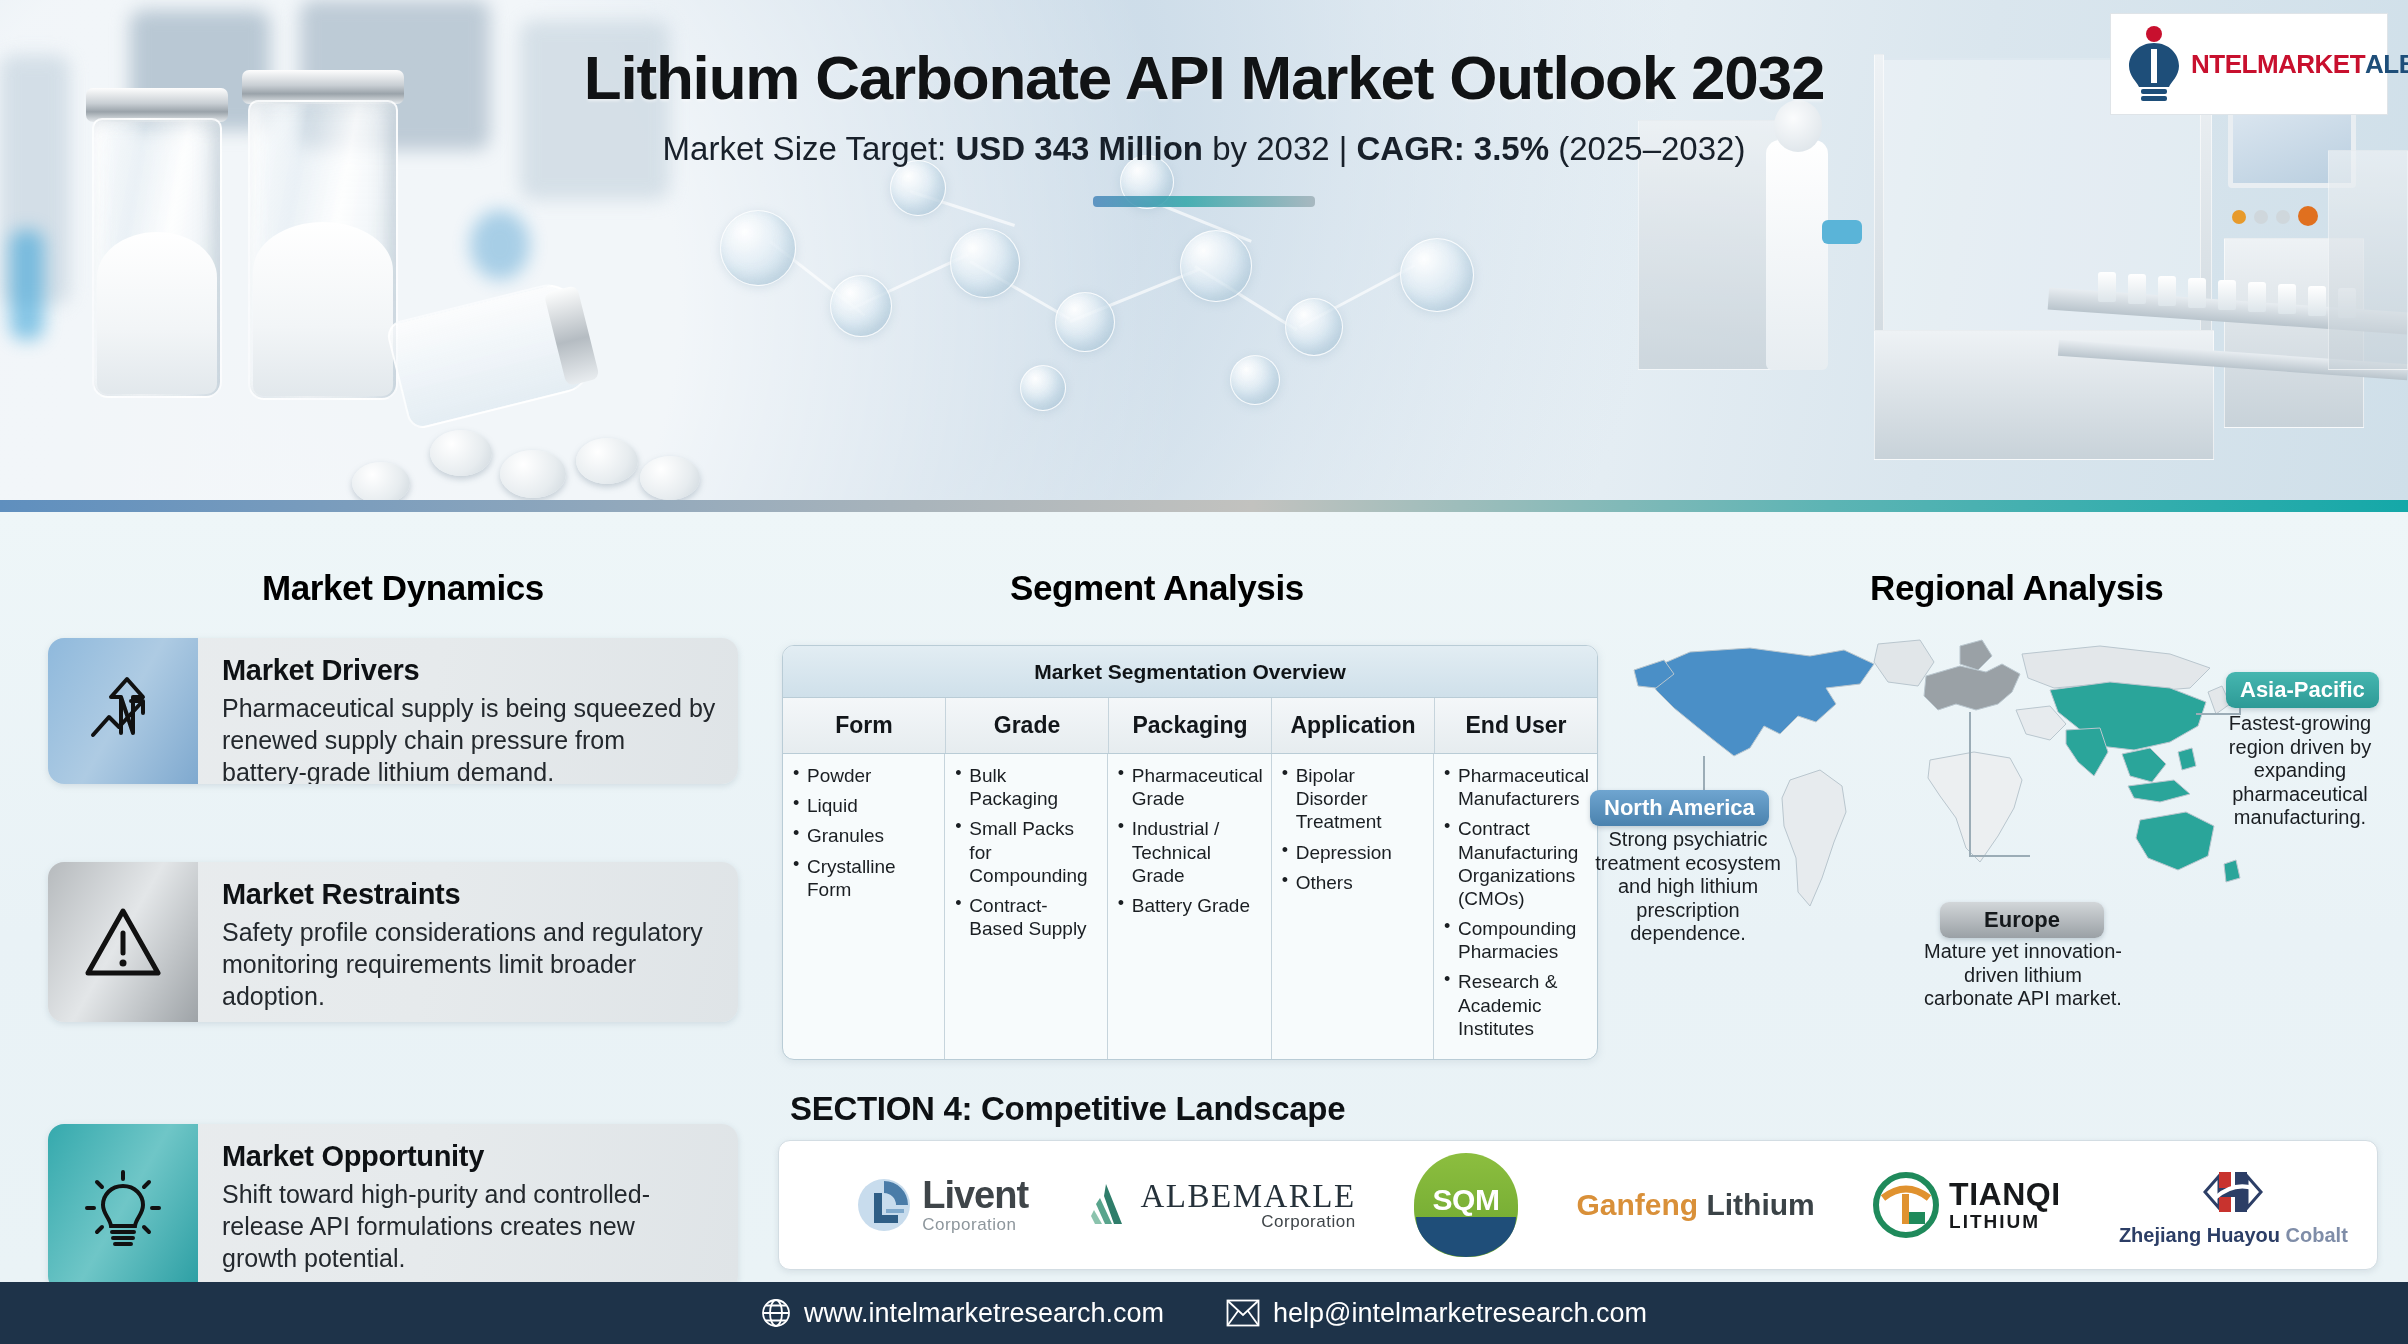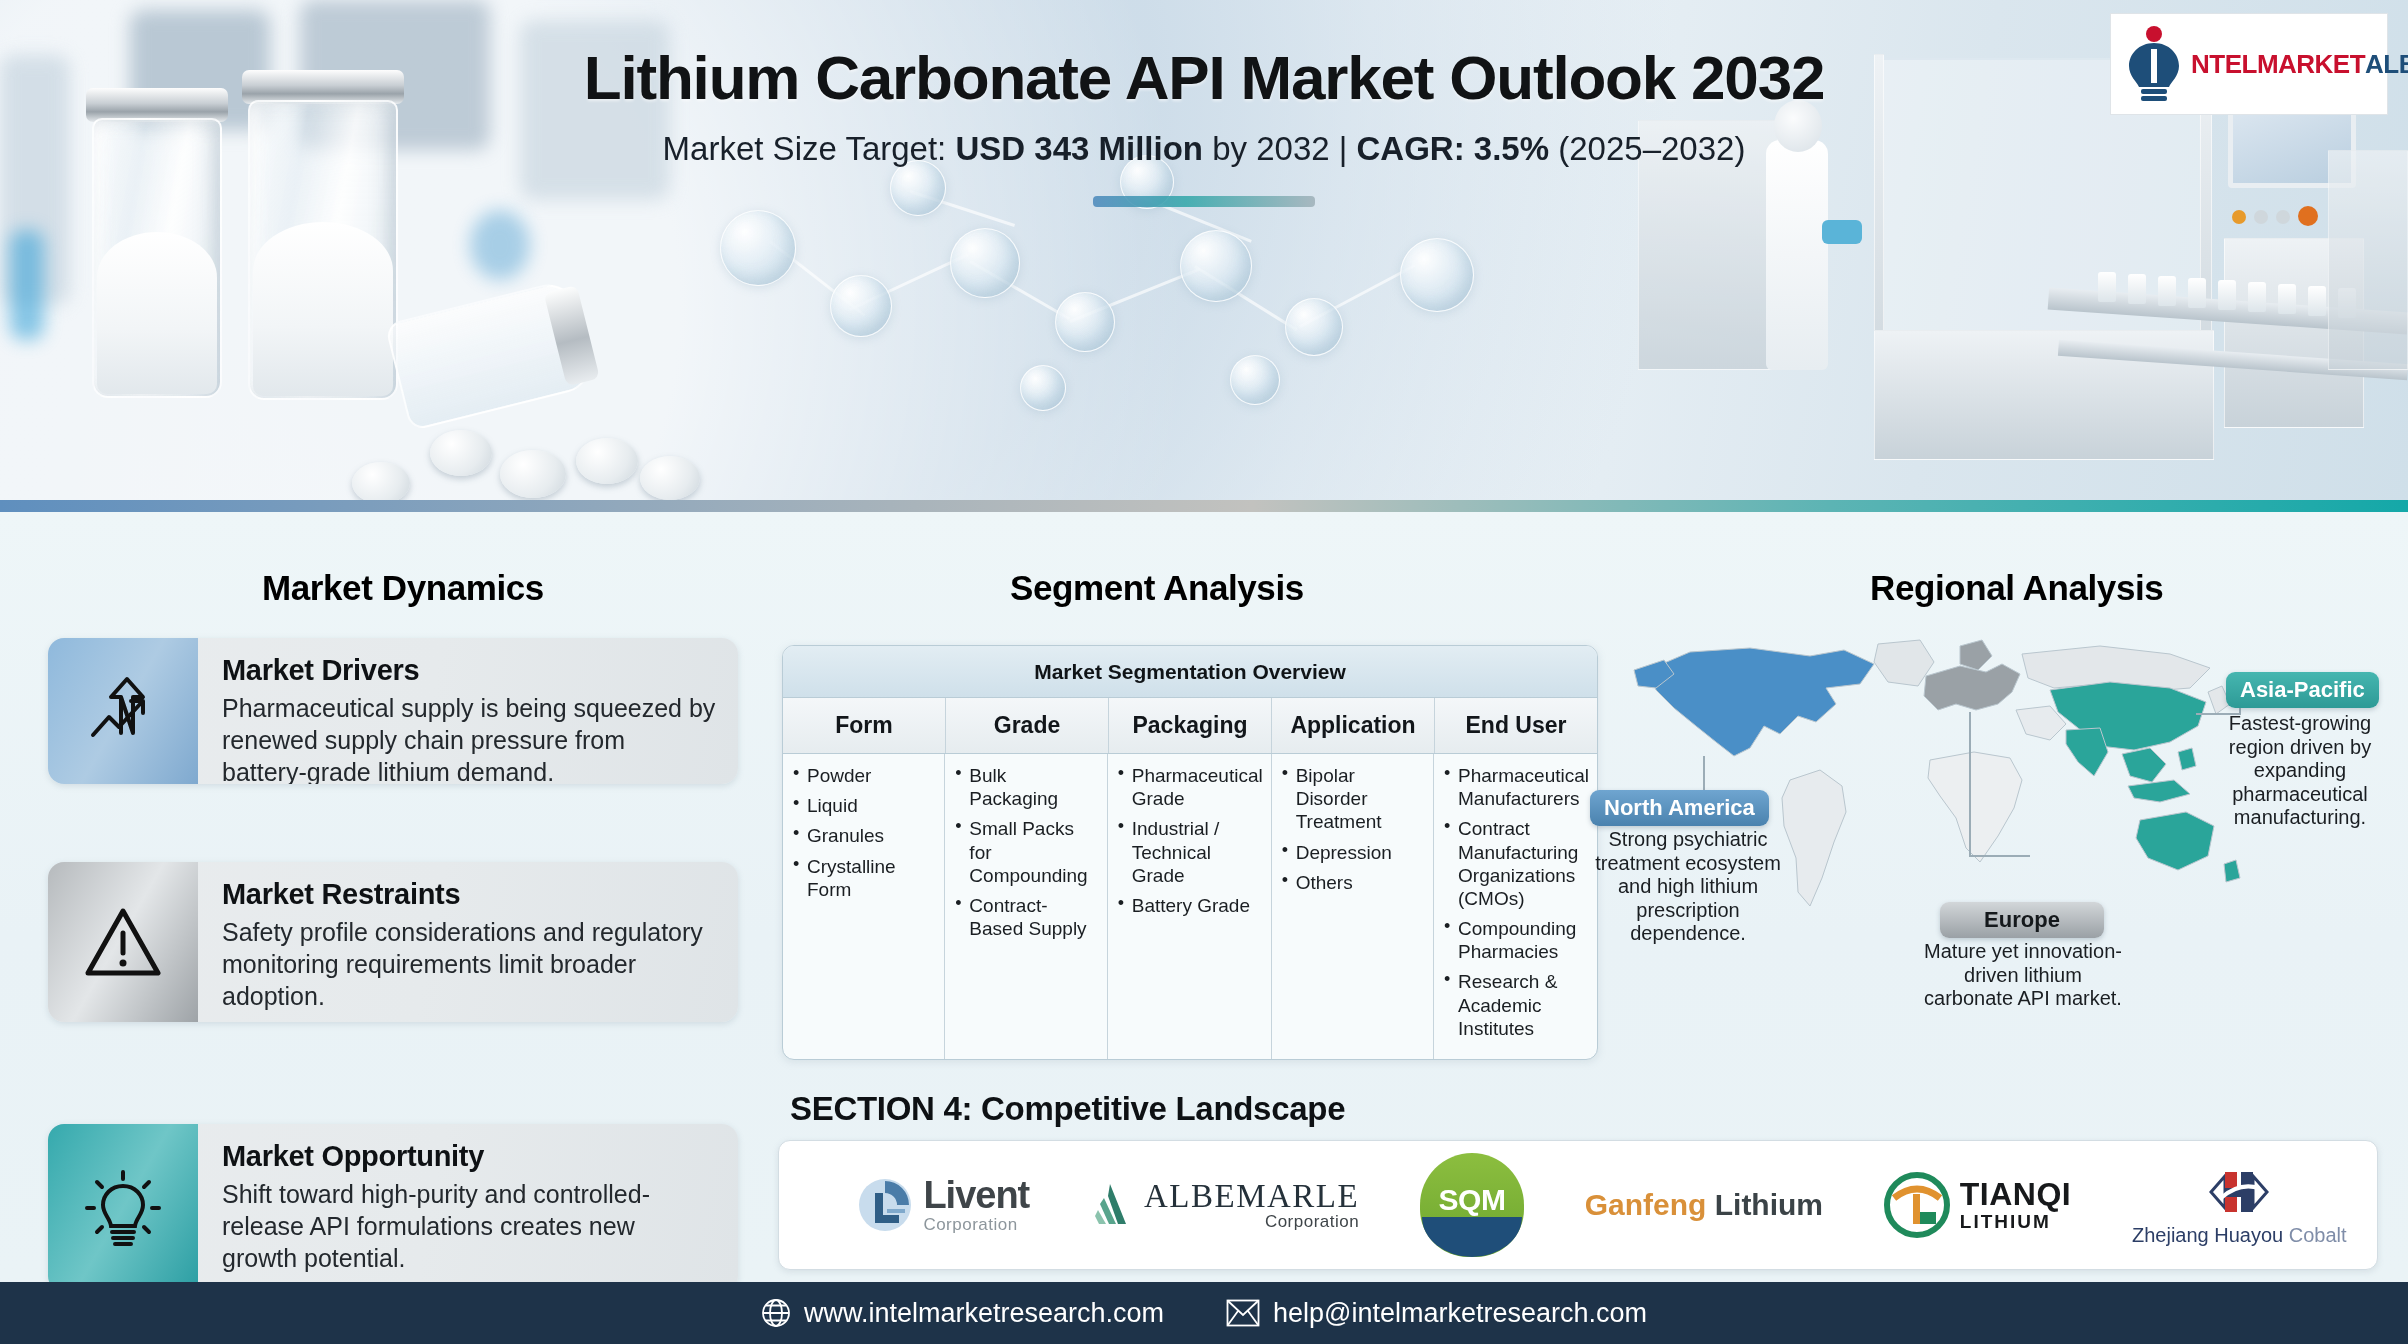--- a/index.html
+++ b/index.html
@@ -213,21 +213,21 @@
   .b-livent  { font-size:38px; font-weight:700; color:#3f4549; letter-spacing:-1px; }
   .b-sub     { font-size:17px; color:#8d969c; letter-spacing:.5px; }
   .b-sub-r   { font-size:17px; color:#3f4549; text-align:right; letter-spacing:.5px; }
   .b-albe    { font-family:"Liberation Serif", serif; font-size:33px; color:#25313a; letter-spacing:1.5px; }
   .b-sqm     { font-size:30px; font-weight:800; color:#ffffff; letter-spacing:-.5px; }
   .b-ganfeng { font-size:30px; font-weight:700; }
   .b-ganfeng .o { color:#d99039; }
   .b-ganfeng .d { color:#3b4347; }
   .b-tianqi  { font-size:32px; font-weight:800; color:#17191b; letter-spacing:.5px; }
   .b-tianqi-sub { font-size:19px; font-weight:700; color:#17191b; letter-spacing:2px; }
-  .b-huayou  { font-size:20px; font-weight:400; color:#2c3e66; }
+  .b-huayou  { font-size:20px; font-weight:700; color:#2c3e66; }
   .b-huayou .lt { color:#7f8da8; }
 
   
   .footer {
     position:absolute; left:0; top:1282px; width:2408px; height:62px;
     background:#1e3349; display:flex; align-items:center; justify-content:center; gap:62px;
   }
   .foot-item { display:flex; align-items:center; gap:13px; color:#ffffff; font-size:27px; }
 </style>
 </head>

